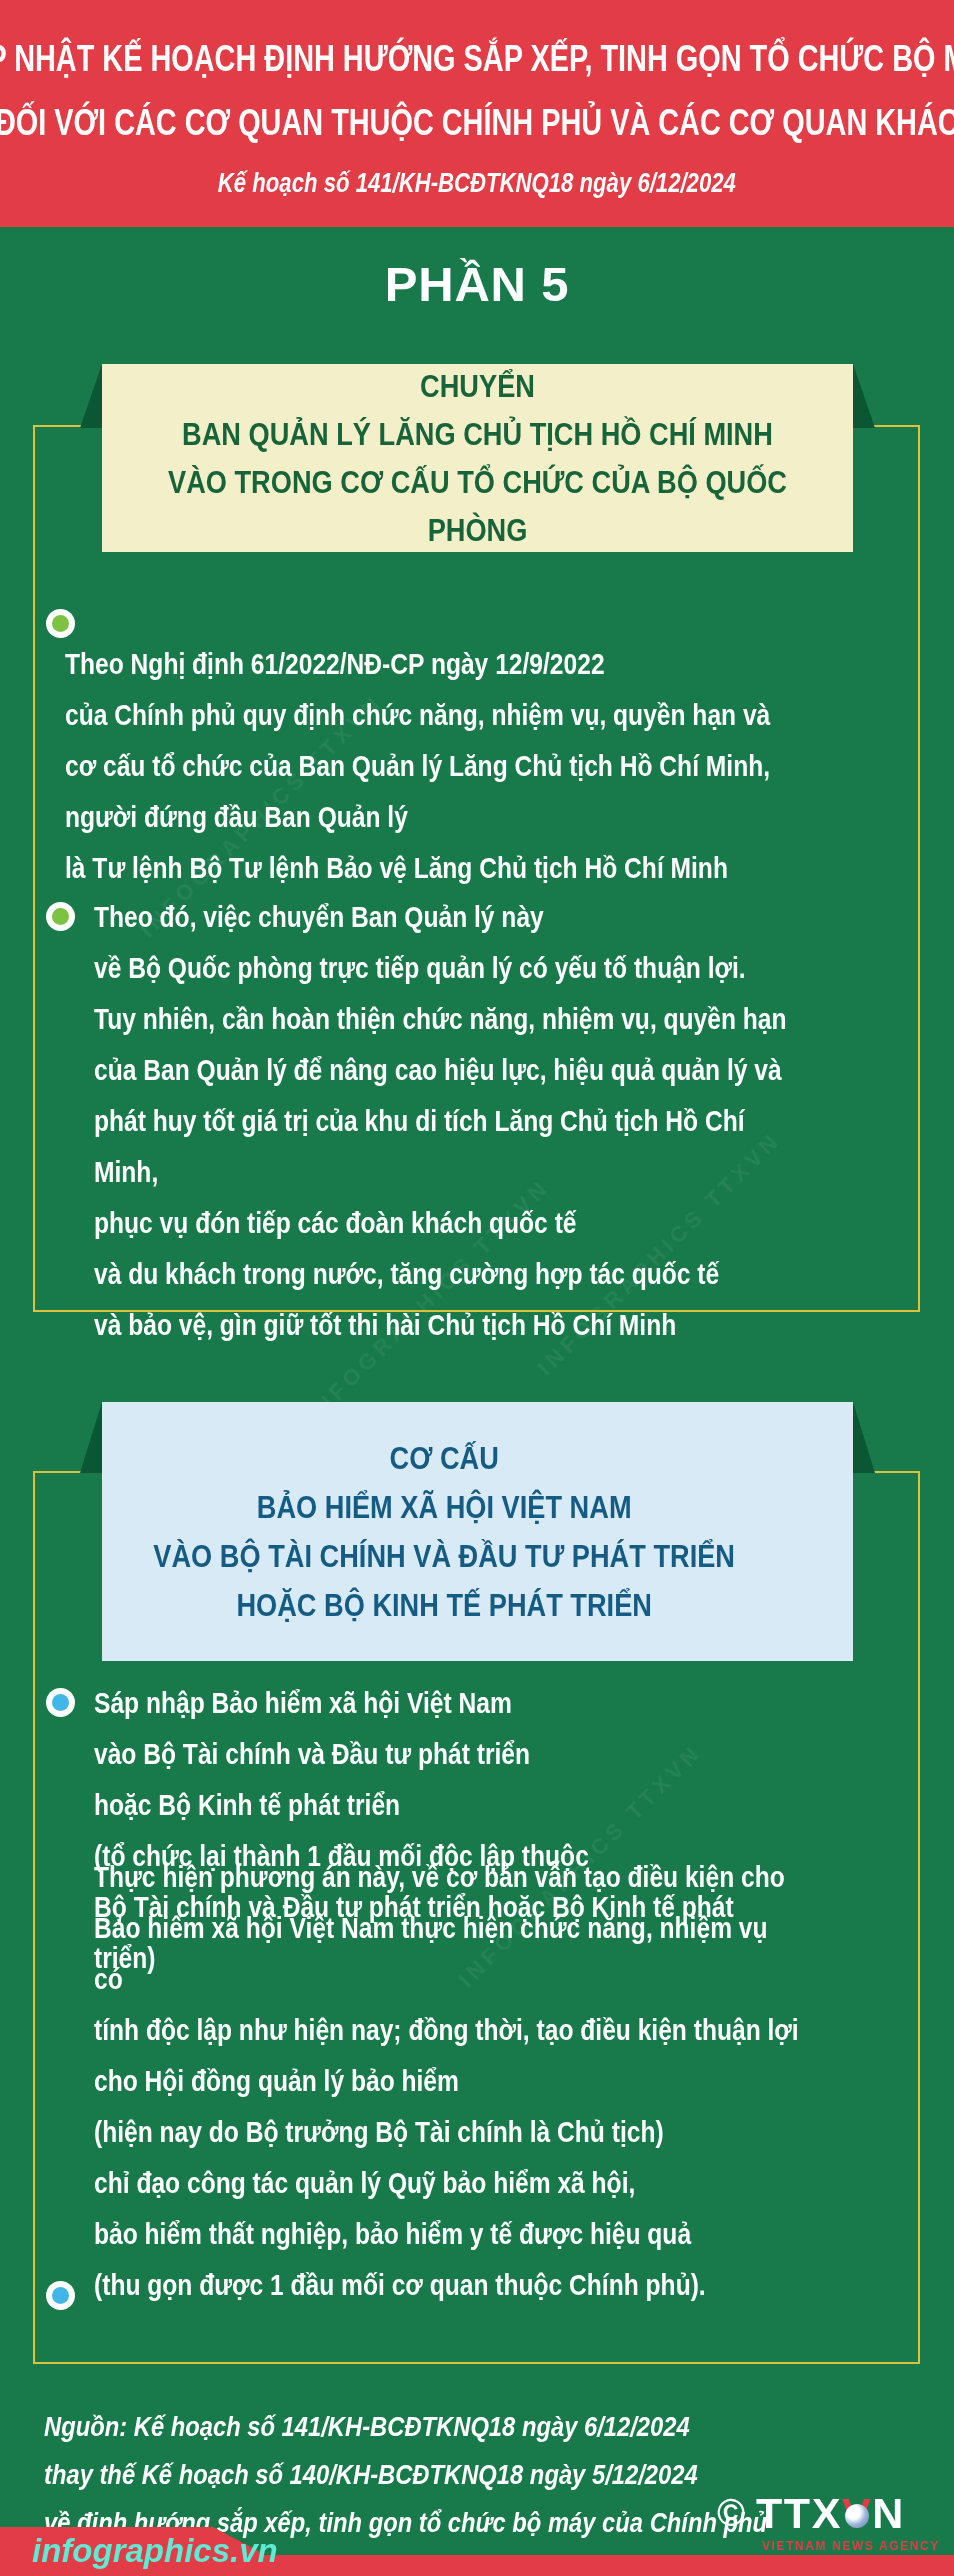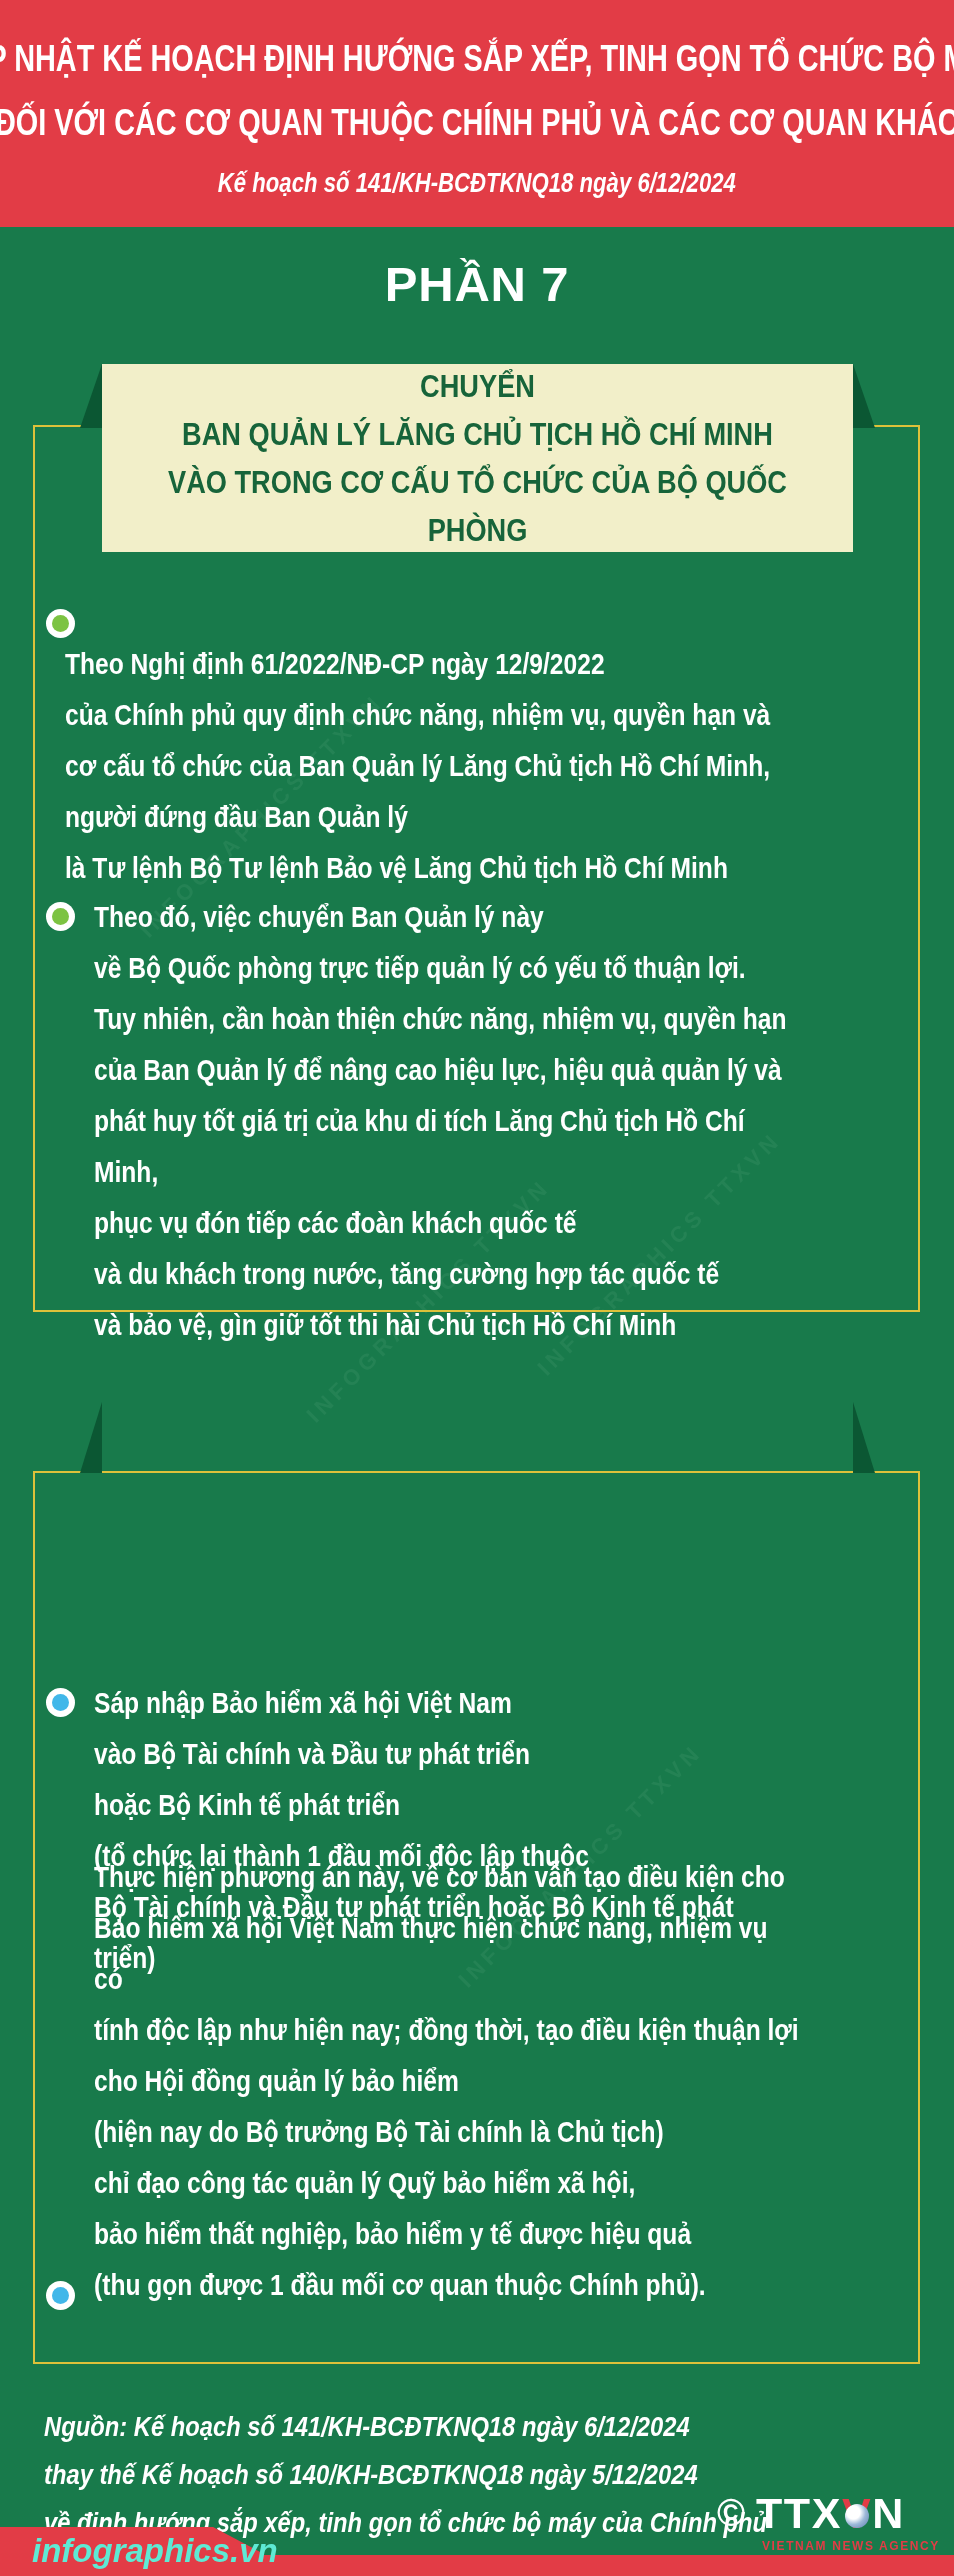--- a/index.html
+++ b/index.html
@@ -71,21 +71,21 @@
 <body>
 
 <div id="page">
 
   <div class="hdr">
     <div class="hdr-line">CẬP NHẬT KẾ HOẠCH ĐỊNH HƯỚNG SẮP XẾP, TINH GỌN TỔ CHỨC BỘ MÁY</div>
     <div class="hdr-line">ĐỐI VỚI CÁC CƠ QUAN THUỘC CHÍNH PHỦ VÀ CÁC CƠ QUAN KHÁC</div>
     <div class="hdr-sub">Kế hoạch số 141/KH-BCĐTKNQ18 ngày 6/12/2024</div>
   </div>
 
-  <div class="part">PHẦN 7</div>
+  <div class="part">PHẦN 5</div>
 
   <div class="wm" style="left:95px;top:803px;">INFOGRAPHICS  TTXVN</div>
   <div class="wm" style="left:262px;top:1288px;">INFOGRAPHICS  TTXVN</div>
   <div class="wm" style="left:493px;top:1241px;">INFOGRAPHICS  TTXVN</div>
   <div class="wm" style="left:414px;top:1853px;">INFOGRAPHICS  TTXVN</div>
 
   <div class="panel s1"></div>
   <div class="fold s1 l"></div>
   <div class="fold s1 r"></div>
   <div class="ribbon s1">
@@ -113,20 +113,26 @@
 của Ban Quản lý để nâng cao hiệu lực, hiệu quả quản lý và
 phát huy tốt giá trị của khu di tích Lăng Chủ tịch Hồ Chí Minh,
 phục vụ đón tiếp các đoàn khách quốc tế
 và du khách trong nước, tăng cường hợp tác quốc tế
 và bảo vệ, gìn giữ tốt thi hài Chủ tịch Hồ Chí Minh</div>
   </div>
 
   <div class="panel s2"></div>
   <div class="fold s2 l"></div>
   <div class="fold s2 r"></div>
+  <div class="ribbon s2">
+    <div class="rtxt">CƠ CẤU
+BẢO HIỂM XÃ HỘI VIỆT NAM
+VÀO BỘ TÀI CHÍNH VÀ ĐẦU TƯ PHÁT TRIỂN
+HOẶC BỘ KINH TẾ PHÁT TRIỂN</div>
+  </div>
   <div class="bullet b3">
     <span class="dot blue">
         <i></i>
       </span>
     <div class="btxt">Sáp nhập Bảo hiểm xã hội Việt Nam
 vào Bộ Tài chính và Đầu tư phát triển
 hoặc Bộ Kinh tế phát triển
 (tổ chức lại thành 1 đầu mối độc lập thuộc
 Bộ Tài chính và Đầu tư phát triển hoặc Bộ Kinh tế phát triển)</div>
   </div>

